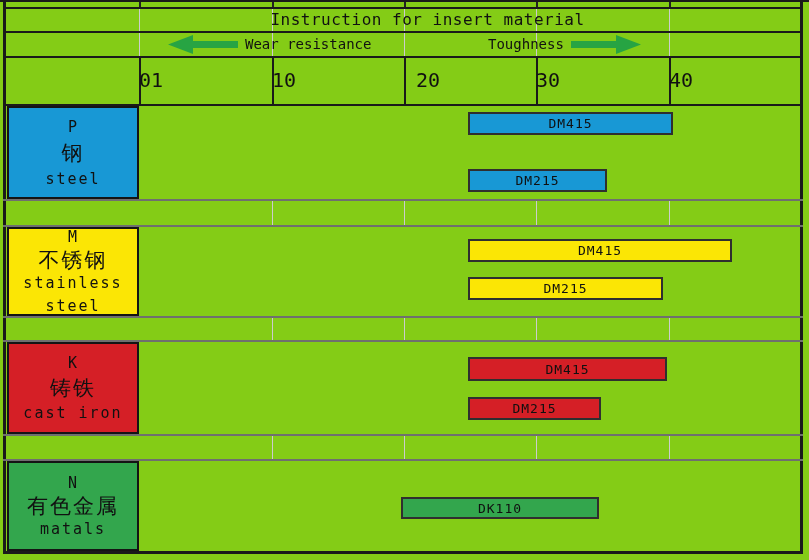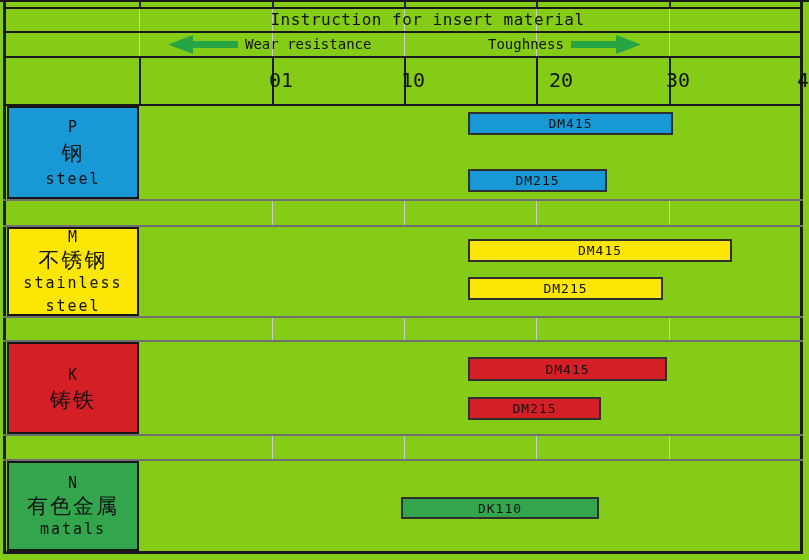--- a/index.html
+++ b/index.html
@@ -12,23 +12,22 @@
   .hline.gray{background:#6f6f6f;}
   .vline{position:absolute;background:#1a1a1a;width:2px;}
   .vline.faint{background:#cccccc;width:1px;}
   .vline.stub{background:#222;width:2px;}
   .title-text{
     position:absolute;left:249px;top:8px;width:357px;height:23px;line-height:23px;
     text-align:center;font-size:16px;letter-spacing:0.5px;white-space:nowrap;
   }
   .axis-text{position:absolute;top:32px;height:24px;line-height:24px;font-size:14px;white-space:nowrap;}
   .colhead{
-    position:absolute;top:57px;height:56px;line-height:47px;text-align:right;
+    position:absolute;top:57px;height:56px;line-height:47px;text-align:left;
     font-size:20px;
-    margin-left:21px;
   }
   .labelcell{
     position:absolute;left:7px;width:132px;box-sizing:border-box;border:2px solid #141414;
     display:flex;flex-direction:column;align-items:center;justify-content:center;
     text-align:center;overflow:visible;
   }
   .labelcell .code{font-size:15px;letter-spacing:1px;}
   .labelcell .cn{font-family:"DejaVu Sans","Liberation Sans",sans-serif;font-size:21px;letter-spacing:2px;}
   .labelcell .en{font-size:15px;letter-spacing:2px;white-space:nowrap;}
   .lh26{line-height:26px;} .lh25{line-height:25px;} .lh23{line-height:23px;}
@@ -75,21 +74,21 @@
   </svg>
   <div class="hline" style="left:3px;top:56px;width:800px;height:2px;"></div>
 
   <div class="vline" style="left:139px;top:57px;height:47px;"></div>
   <div class="vline" style="left:272px;top:57px;height:47px;"></div>
   <div class="vline" style="left:404px;top:57px;height:47px;"></div>
   <div class="vline" style="left:536px;top:57px;height:47px;"></div>
   <div class="vline" style="left:669px;top:57px;height:47px;"></div>
   <div class="colhead" style="left:139px;width:133px;">01</div>
   <div class="colhead" style="left:272px;width:132px;">10</div>
-  <div class="colhead" style="left:420px;width:132px;">20</div>
+  <div class="colhead" style="left:404px;width:132px;padding-left:12px;">20</div>
   <div class="colhead" style="left:536px;width:133px;">30</div>
   <div class="colhead" style="left:669px;width:131px;">40</div>
   <div class="hline" style="left:3px;top:104px;width:800px;height:2px;"></div>
 
   <div class="hline gray" style="left:3px;top:199px;width:800px;height:2px;"></div>
   <div class="hline gray" style="left:3px;top:225px;width:800px;height:2px;"></div>
   <div class="hline gray" style="left:3px;top:316px;width:800px;height:2px;"></div>
   <div class="hline gray" style="left:3px;top:340px;width:800px;height:2px;"></div>
   <div class="hline gray" style="left:3px;top:434px;width:800px;height:2px;"></div>
   <div class="hline gray" style="left:3px;top:459px;width:800px;height:2px;"></div>
@@ -128,20 +127,21 @@
   <div class="bar" style="left: 468px; top: 239px; width: 264px; height: 23px; background: rgb(251, 230, 5);">
       <span>DM415</span>
     </div>
   <div class="bar" style="left: 468px; top: 277px; width: 195px; height: 23px; background: rgb(251, 230, 5);">
       <span>DM215</span>
     </div>
 
   <div class="labelcell" style="top: 342px; height: 92px; background: rgb(213, 31, 38);">
     <div class="code lh25">K</div>
     <div class="cn lh25">铸铁</div>
+    <div class="en lh25">cast iron</div>
   </div>
   <div class="bar" style="left: 468px; top: 357px; width: 199px; height: 24px; background: rgb(213, 31, 38);">
       <span>DM415</span>
     </div>
   <div class="bar" style="left: 468px; top: 397px; width: 133px; height: 23px; background: rgb(213, 31, 38);">
       <span>DM215</span>
     </div>
 
   <div class="labelcell" style="top: 461px; height: 90px; background: rgb(51, 166, 77);">
     <div class="code lh23">N</div>

